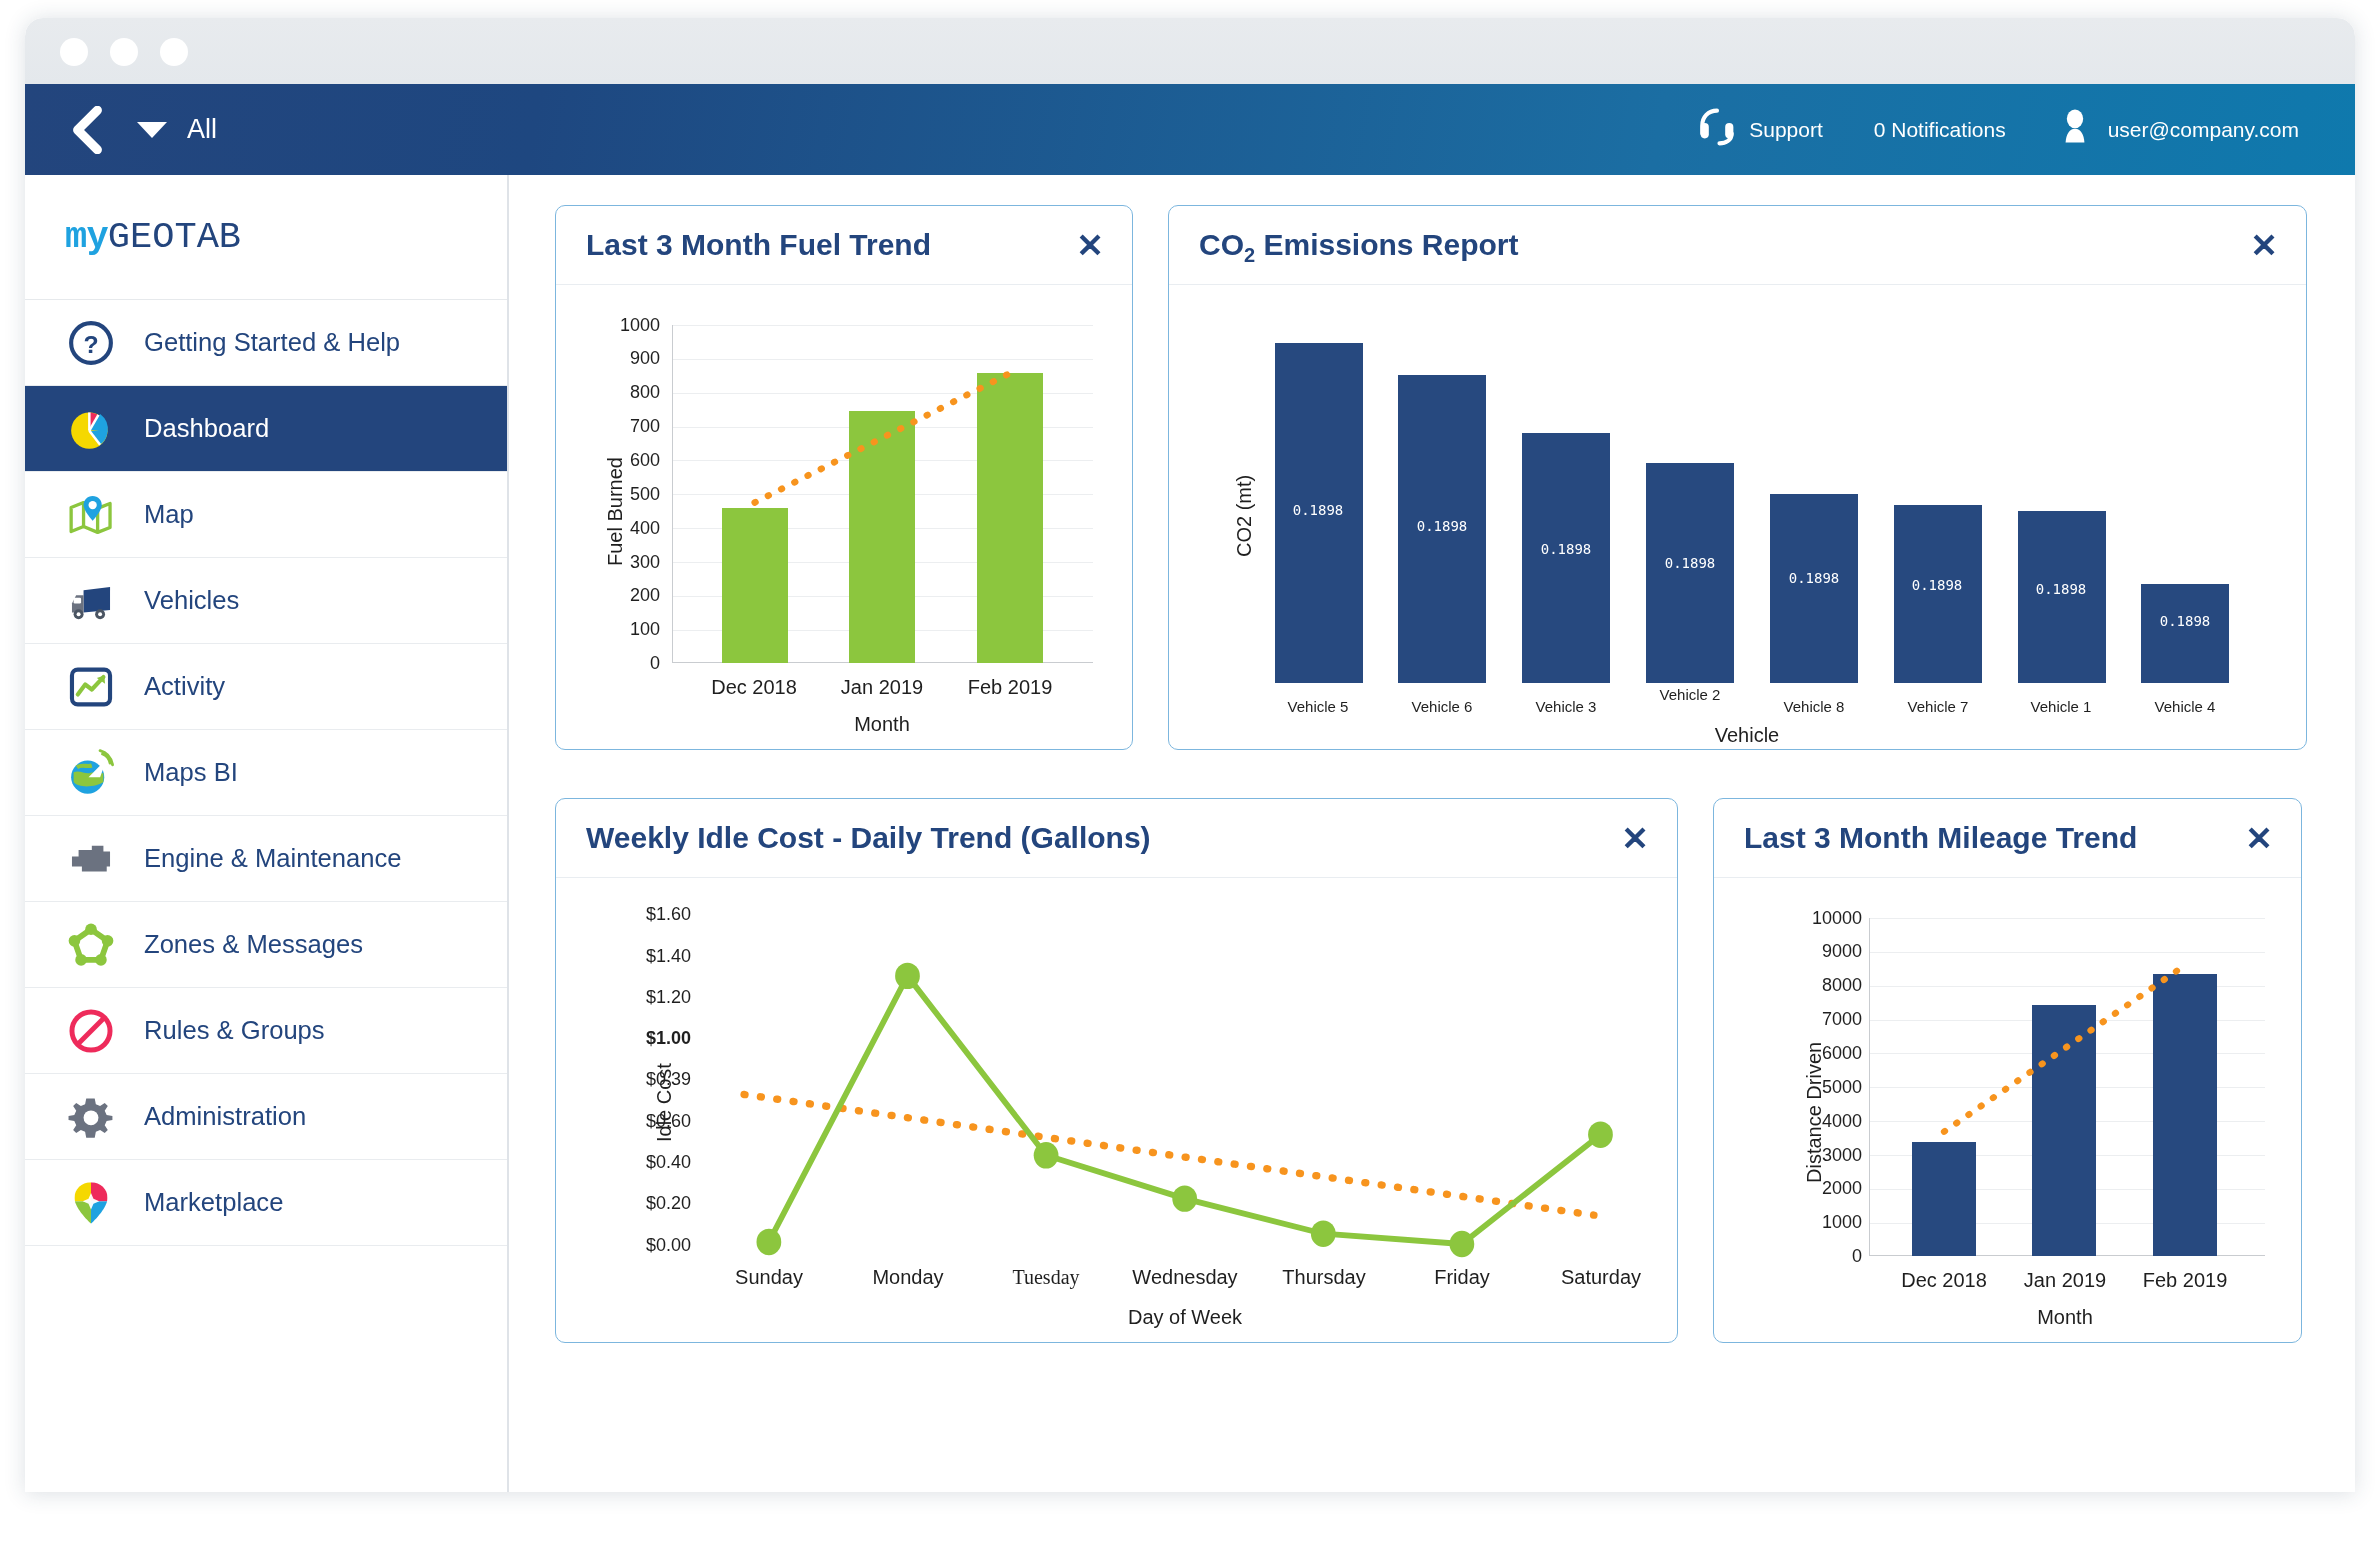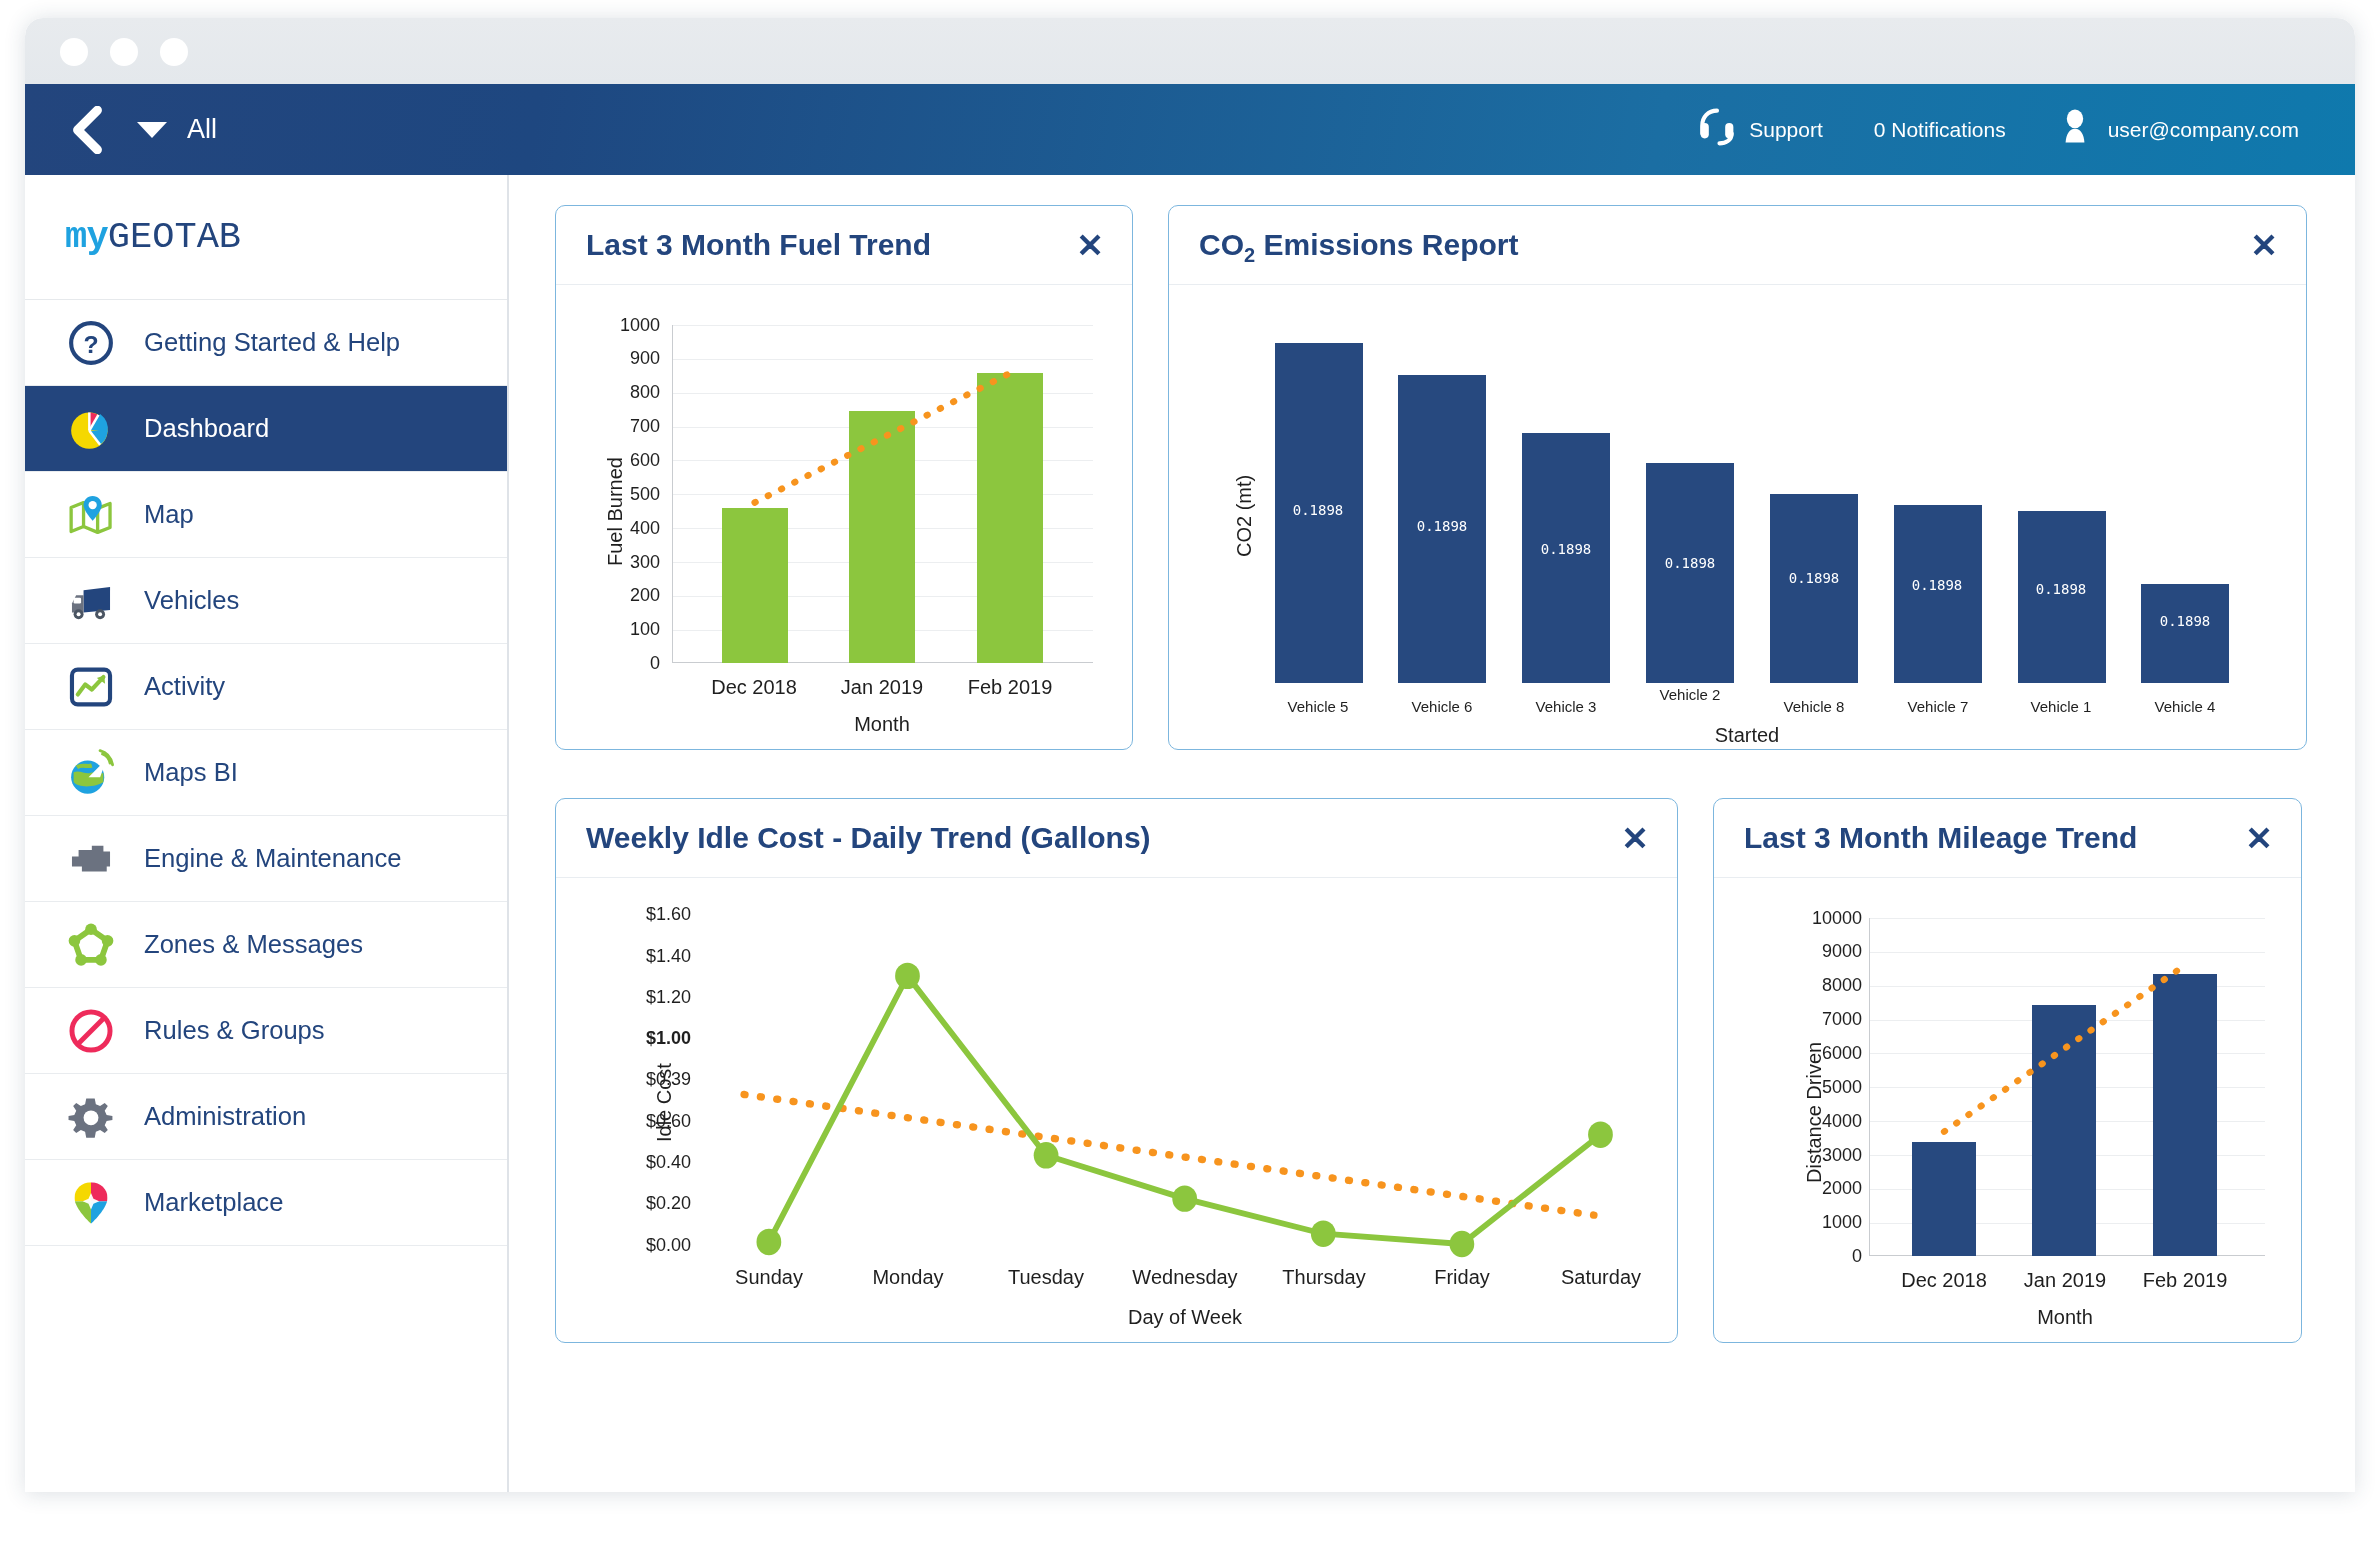--- a/index.html
+++ b/index.html
@@ -484,21 +484,21 @@
 
               <div class="veh-tick" style="left:149px;  top:413px;">Vehicle 5</div>
               <div class="veh-tick" style="left:273px;  top:413px;">Vehicle 6</div>
               <div class="veh-tick" style="left:397px;  top:413px;">Vehicle 3</div>
               <div class="veh-tick" style="left:521px;  top:401px;">Vehicle 2</div>
               <div class="veh-tick" style="left:645px;  top:413px;">Vehicle 8</div>
               <div class="veh-tick" style="left:769px;  top:413px;">Vehicle 7</div>
               <div class="veh-tick" style="left:892px; top:413px;">Vehicle 1</div>
               <div class="veh-tick" style="left:1016px; top:413px;">Vehicle 4</div>
 
-              <div class="xlabel" style="left:578px; top:439px;">Started</div>
+              <div class="xlabel" style="left:578px; top:439px;">Vehicle</div>
               <div class="ylabel" style="left:64px; top:272px;">CO2 (mt)</div>
             </div>
           </div>
         </div>
 
         <div class="grid-row">
 
           <div class="card" style="width:1123px; height:545px;">
             <div class="card-head">
               <div class="card-title">Weekly Idle Cost - Daily Trend (Gallons)</div>
@@ -529,21 +529,21 @@
               <div class="ytick" style="right:986px; top:119px; width:107px;">$1.20</div>
               <div class="ytick" style="right:986px; top:160px; width:107px;font-weight:bold;">$1.00</div>
               <div class="ytick" style="right:986px; top:201px; width:107px;">$0.39</div>
               <div class="ytick" style="right:986px; top:243px; width:107px;">$0.60</div>
               <div class="ytick" style="right:986px; top:284px; width:107px;">$0.40</div>
               <div class="ytick" style="right:986px; top:325px; width:107px;">$0.20</div>
               <div class="ytick" style="right:986px; top:367px; width:107px;">$0.00</div>
 
               <div class="xtick" style="left:213px;  top:388px;">Sunday</div>
               <div class="xtick" style="left:352px;  top:388px;">Monday</div>
-              <div class="xtick" style="left:490px;  top:388px;">Tuesday</div>
+              <div class="xtick" style="left:490px;  top:388px;font-family:Liberation Serif, serif;">Tuesday</div>
               <div class="xtick" style="left:629px;  top:388px;">Wednesday</div>
               <div class="xtick" style="left:768px;  top:388px;">Thursday</div>
               <div class="xtick" style="left:906px; top:388px;">Friday</div>
               <div class="xtick" style="left:1045px; top:388px;">Saturday</div>
 
               <div class="xlabel" style="left:629px; top:428px;">Day of Week</div>
               <div class="ylabel" style="left:97px; top:264px;">Idle Cost</div>
             </div>
           </div>
 

